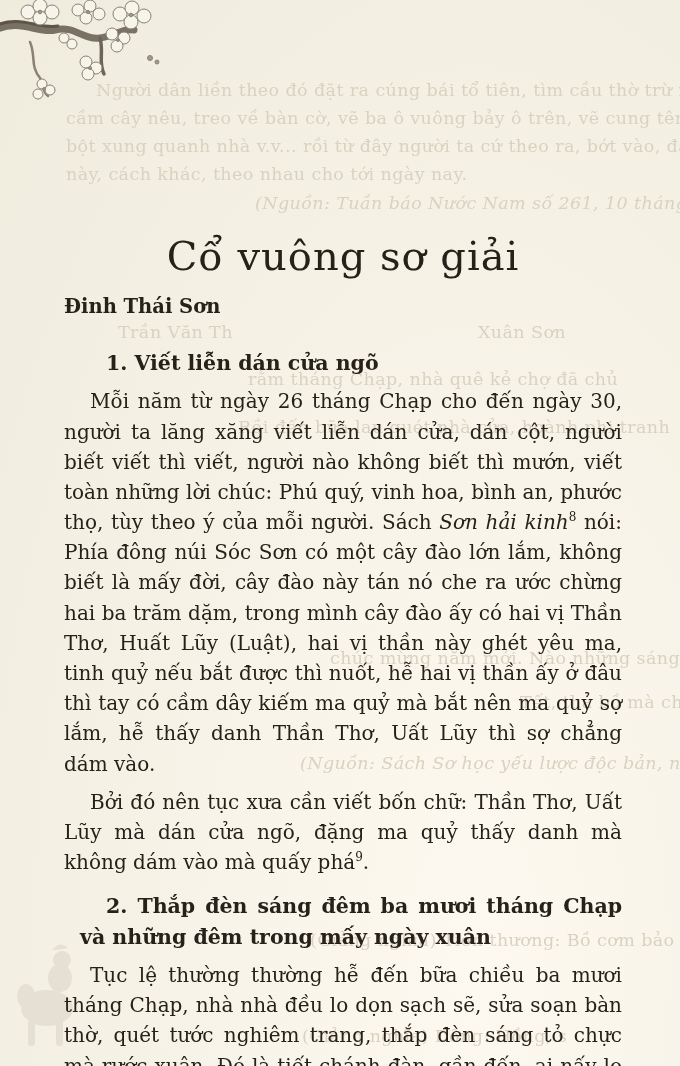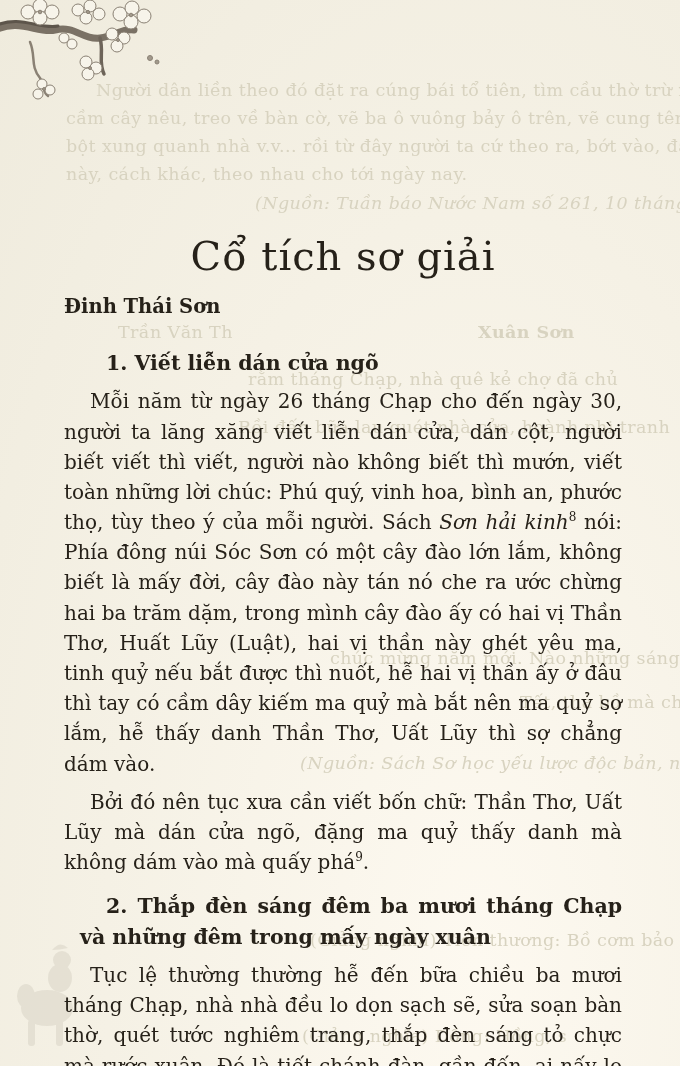--- a/index.html
+++ b/index.html
@@ -69,21 +69,21 @@
 
 <div class="page">
 
   <div class="ghost-layer" id="ghost-layer">
       <div class="ghost-line" style="left: 96px; top: 80px;">Người dân liền theo đó đặt ra cúng bái tổ tiên, tìm cầu thờ trừ ma quỷ, nên</div>
       <div class="ghost-line" style="left: 66px; top: 108px;">cầm cây nêu, treo về bàn cờ, vẽ ba ô vuông bảy ô trên, vẽ cung tên và rắc vôi</div>
       <div class="ghost-line" style="left: 66px; top: 136px;">bột xung quanh nhà v.v... rồi từ đây người ta cứ theo ra, bớt vào, đặt bày cách</div>
       <div class="ghost-line" style="left: 66px; top: 164px;">này, cách khác, theo nhau cho tới ngày nay.</div>
       <div class="ghost-line it" style="left: 255px; top: 193px;">(Nguồn: Tuần báo Nước Nam số 261, 10 tháng hai 1945, tr. 5)</div>
       <div class="ghost-line" style="left: 118px; top: 322px; text-align: center;">Trần Văn Th</div>
-      <div class="ghost-line" style="left: 478px; top: 322px; font-weight: bold;">Xuân Sơn</div>
+      <div class="ghost-line" style="left: 478px; top: 322px;">Xuân Sơn</div>
       <div class="ghost-line" style="left: 248px; top: 369px; text-align: right;">rằm tháng Chạp, nhà quê kẻ chợ đã chủ</div>
       <div class="ghost-line" style="left: 238px; top: 417px;">Rồi đến bữa lau quét nhà cửa, hoành phi tranh</div>
       <div class="ghost-line" style="left: 330px; top: 648px;">chúc mừng năm mới. Nào những sáng con mắt</div>
       <div class="ghost-line" style="left: 520px; top: 692px;">Tết, thả bồ mà chơi</div>
       <div class="ghost-line it" style="left: 300px; top: 753px;">(Nguồn: Sách Sơ học yếu lược độc bản, nhà in Nguyễn K</div>
       <div class="ghost-line" style="left: 310px; top: 930px;">(Giảng nghĩa) Tiền thương: Bồ cơm bảo mật (TG)</div>
       <div class="ghost-line" style="left: 302px; top: 986px; margin-top: 40px;">(Giảng nghĩa) Dồng: Hồng, s</div>
     </div>
 
   <svg class="blossom" width="175" height="100" viewBox="0 0 175 100" aria-hidden="true">
@@ -139,21 +139,21 @@
       <ellipse cx="58" cy="40" rx="12" ry="14"></ellipse>
       <circle cx="60" cy="22" r="9"></circle>
       <rect x="26" y="82" width="7" height="26" rx="3"></rect>
       <rect x="54" y="82" width="7" height="26" rx="3"></rect>
       <path d="M50 12 q8 -10 16 -2 q-8 2 -16 2z"></path>
       <ellipse cx="24" cy="58" rx="9" ry="12"></ellipse>
     </g>
   </svg>
 
   <div class="content">
-    <h1 class="title">Cổ tích sơ giải</h1>
+    <h1 class="title">Cổ vuông sơ giải</h1>
     <div class="author">Đinh Thái Sơn</div>
 
     <div class="blocks" id="blocks">
         <div class="heading">1. Viết liễn dán cửa ngõ</div>
         <p class="para">Mỗi năm từ ngày 26 tháng Chạp cho đến ngày 30, người ta lăng xăng viết liễn dán cửa, dán cột, người biết viết thì viết, người nào không biết thì mướn, viết toàn những lời chúc: Phú quý, vinh hoa, bình an, phước thọ, tùy theo ý của mỗi người. Sách <em>Sơn hải kinh</em><sup>8</sup> nói: Phía đông núi Sóc Sơn có một cây đào lớn lắm, không biết là mấy đời, cây đào này tán nó che ra ước chừng hai ba trăm dặm, trong mình cây đào ấy có hai vị Thần Thơ, Huất Lũy (Luật), hai vị thần này ghét yêu ma, tinh quỷ nếu bắt được thì nuốt, hễ hai vị thần ấy ở đâu thì tay có cầm dây kiếm ma quỷ mà bắt nên ma quỷ sợ lắm, hễ thấy danh Thần Thơ, Uất Lũy thì sợ chẳng dám vào.</p>
         <p class="para">Bởi đó nên tục xưa cần viết bốn chữ: Thần Thơ, Uất Lũy mà dán cửa ngõ, đặng ma quỷ thấy danh mà không dám vào mà quấy phá<sup>9</sup>.</p>
         <div class="heading">2. Thắp đèn sáng đêm ba mươi tháng Chạp và những đêm trong mấy ngày xuân</div>
         <p class="para">Tục lệ thường thường hễ đến bữa chiều ba mươi tháng Chạp, nhà nhà đều lo dọn sạch sẽ, sửa soạn bàn thờ, quét tước nghiêm trang, thắp đèn sáng tỏ chực mà rước xuân. Đó là tiết chánh đàn, gần đến, ai nấy lo lắng rước sự</p>
       </div>
 

